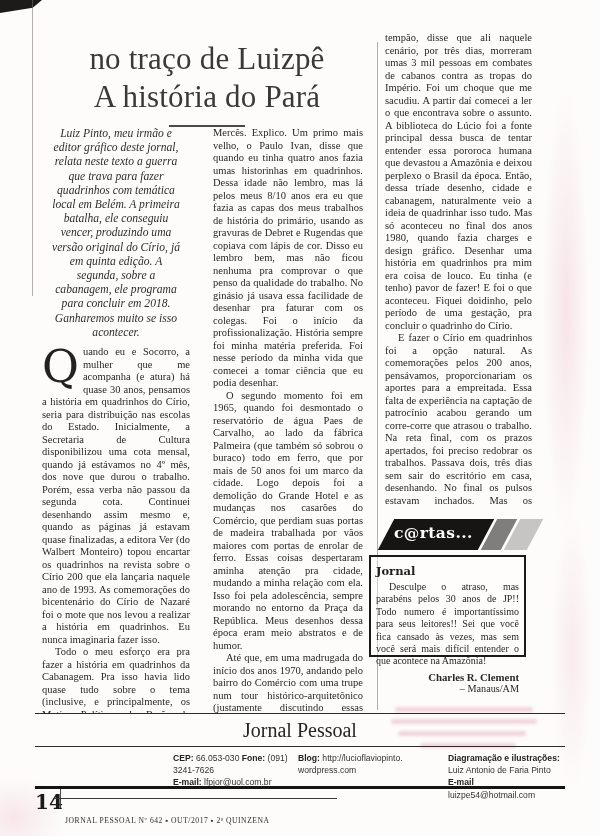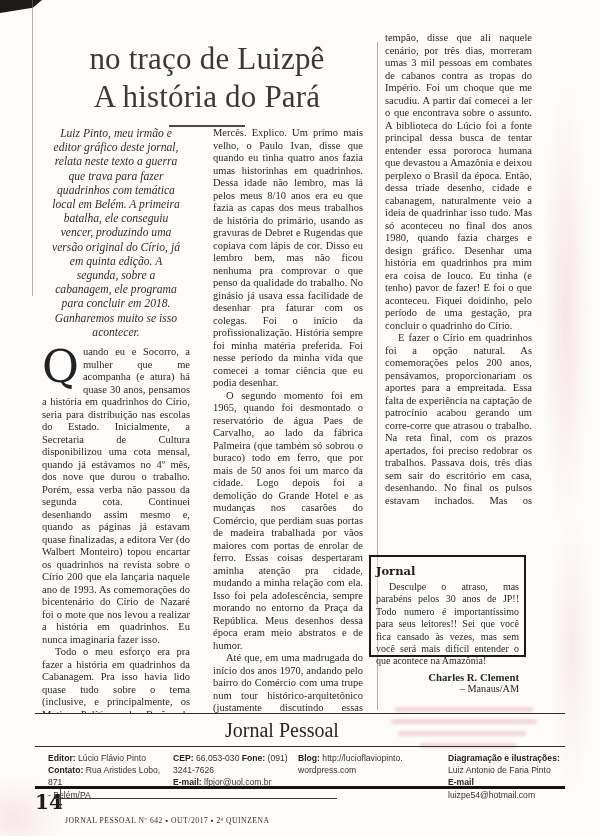--- a/index.html
+++ b/index.html
@@ -47,21 +47,21 @@
     box-sizing:border-box;padding:7px 5px 5px;background:rgba(255,255,255,.4);}
   .letter-heading{font-family:"DejaVu Serif",serif;font-weight:bold;font-size:11.5px;margin:0 0 3px;color:#1f1e1d;}
   .letter-body{margin:0;font-size:10px;line-height:12.4px;text-align:justify;text-indent:13px;hyphens:auto;}
   .letter-sig{margin:3px 0 0;text-align:right;font-weight:bold;font-size:10.8px;}
   .letter-loc{margin:0;text-align:right;font-size:10.2px;}
   
   .rule{position:absolute;left:35px;width:530px;background:#2c2b2a;}
   .rule-top{top:713px;height:1.4px;}
   .rule-mid{top:746px;height:1px;}
   .rule-thick{top:786px;height:2.6px;background:#151413;}
-  .masthead{position:absolute;left:17px;top:715px;width:530px;text-align:center;font-size:20px;line-height:30px;color:#262524;}
+  .masthead{position:absolute;left:35px;top:715px;width:530px;text-align:center;font-size:20px;line-height:30px;color:#262524;}
   .info{position:absolute;top:752px;font-family:"Liberation Sans",sans-serif;font-size:8.6px;line-height:12.2px;color:#33312f;}
   .info b{color:#232221;}
   .ic1{left:48px;width:122px;}
   .ic2{left:173px;width:120px;}
   .ic3{left:298px;width:140px;}
   .ic4{left:448px;width:115px;}
   .page-num{position:absolute;left:35px;top:790px;font-family:"DejaVu Serif",serif;font-weight:bold;font-size:20px;color:#1c1b1a;}
   .cropmark-v{position:absolute;left:60px;top:789px;width:1px;height:19px;background:#4a4846;}
   .issue-rule{position:absolute;left:53px;top:798px;width:284px;height:1px;background:#3a3836;}
   .issue-line{position:absolute;left:65px;top:816px;font-family:Liberation Serif, serif;font-size:7.6px;letter-spacing:.55px;color:#2e2d2b;}
@@ -98,37 +98,38 @@
     <p class="ind">Até que, em uma madrugada do início dos anos 1970, andando pelo bairro do Comércio com uma trupe num tour histórico-arquitetônico (justamente discutindo essas mudanças que o bairro vinha sofrendo) chegamos ao largo das Mercês. Aí o Serginho Galvão, que infelizmente já se foi num salto para o céu num</p>
   </section>
 
   <div class="col-divider"></div>
 
   <section class="col col3">
     <p>tempão, disse que ali naquele cenário, por três dias, morreram umas 3 mil pessoas em combates de cabanos contra as tropas do Império. Foi um choque que me sacudiu. A partir daí comecei a ler o que encontrava sobre o assunto. A biblioteca do Lúcio foi a fonte principal dessa busca de tentar entender essa pororoca humana que devastou a Amazônia e deixou perplexo o Brasil da época. Então, dessa tríade desenho, cidade e cabanagem, naturalmente veio a ideia de quadrinhar isso tudo. Mas só aconteceu no final dos anos 1980, quando fazia charges e design gráfico. Desenhar uma história em quadrinhos pra mim era coisa de louco. Eu tinha (e tenho) pavor de fazer! E foi o que aconteceu. Fiquei doidinho, pelo período de uma gestação, pra concluir o quadrinho do Círio.</p>
     <p class="ind">E fazer o Círio em quadrinhos foi a opção natural. As comemorações pelos 200 anos, pensávamos, proporcionariam os aportes para a empreitada. Essa falta de experiência na captação de patrocínio acabou gerando um corre-corre que atrasou o trabalho. Na reta final, com os prazos apertados, foi preciso redobrar os trabalhos. Passava dois, três dias sem sair do escritório em casa, desenhando. No final os pulsos estavam inchados. Mas os quadrinhos saíram encartados na revista. Isso era 1993. No ano seguinte ganhou revista própria, com capa colorida.</p>
   </section>
 
+  <div class="cartas-banner">
+    <div class="cb-black"></div>
+    <div class="cb-stripe1"></div>
+    <div class="cb-stripe2"></div>
+    <span class="cb-text">c@rtas...</span>
+  </div>
 
   <section class="letter-box">
     <h2 class="letter-heading">Jornal</h2>
     <p class="letter-body">Desculpe o atraso, mas parabéns pelos 30 anos de JP!! Todo numero é importantíssimo para seus leitores!! Sei que você fica cansado às vezes, mas sem você será mais difícil entender o que acontece na Amazônia!</p>
     <p class="letter-sig">Charles R. Clement</p>
     <p class="letter-loc">– Manaus/AM</p>
   </section>
 
   <div class="rule rule-top"></div>
   <div class="masthead">Jornal Pessoal</div>
   <div class="rule rule-mid"></div>
 
-  <div class="info ic1">
-    <div><b>Editor:</b><span> Lúcio Flávio Pinto</span></div>
-    <div><b>Contato:</b><span> Rua Aristides Lobo, 871</span></div>
-    <div>- Belém/PA</div>
-  </div>
 
   <div class="info ic2">
     <div><b>CEP:</b><span> 66.053-030 </span><b>Fone:</b><span> (091)</span></div>
     <div>3241-7626</div>
     <div><b>E-mail:</b><span> lfpjor@uol.com.br</span></div>
   </div>
 
   <div class="info ic3">
     <div><b>Blog:</b><span> http://lucioflaviopinto.</span></div>
     <div>wordpress.com</div>

